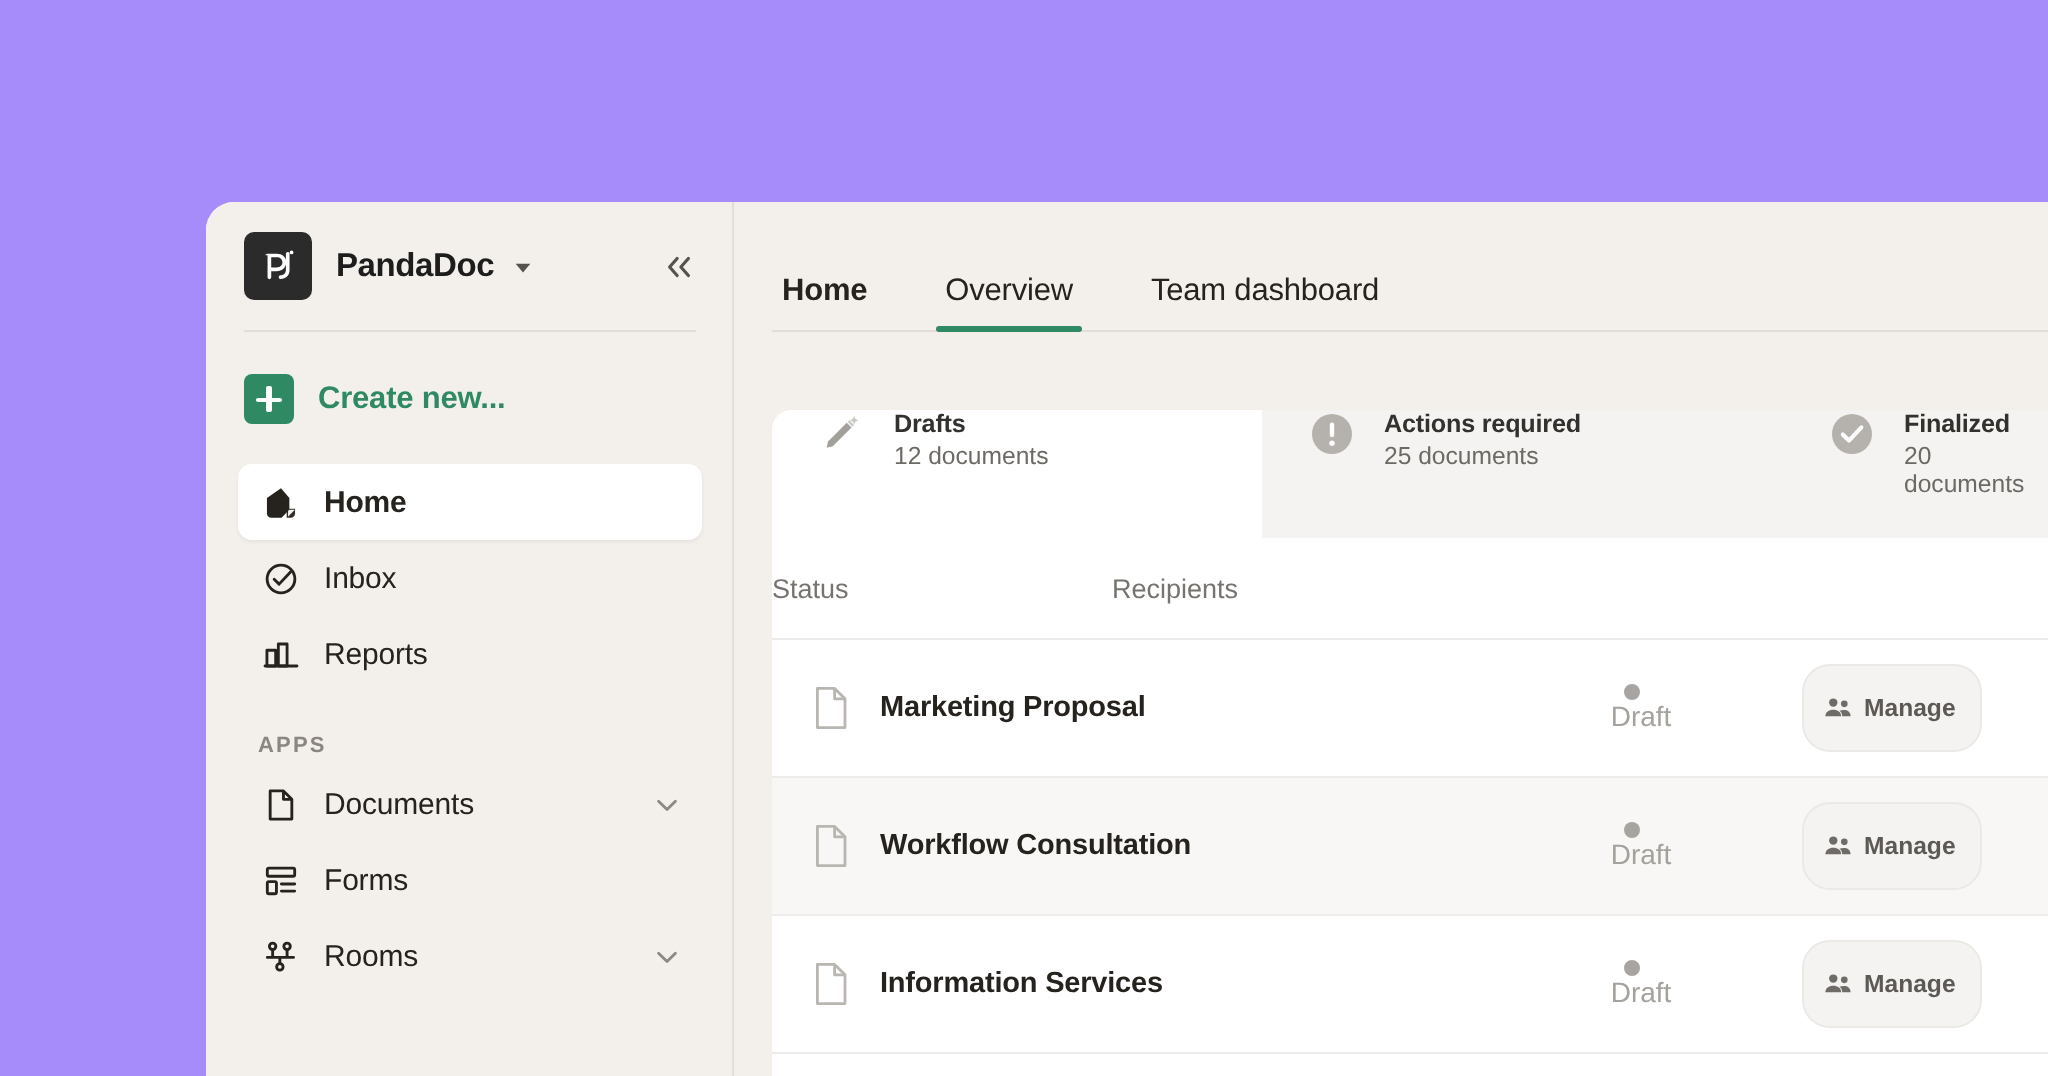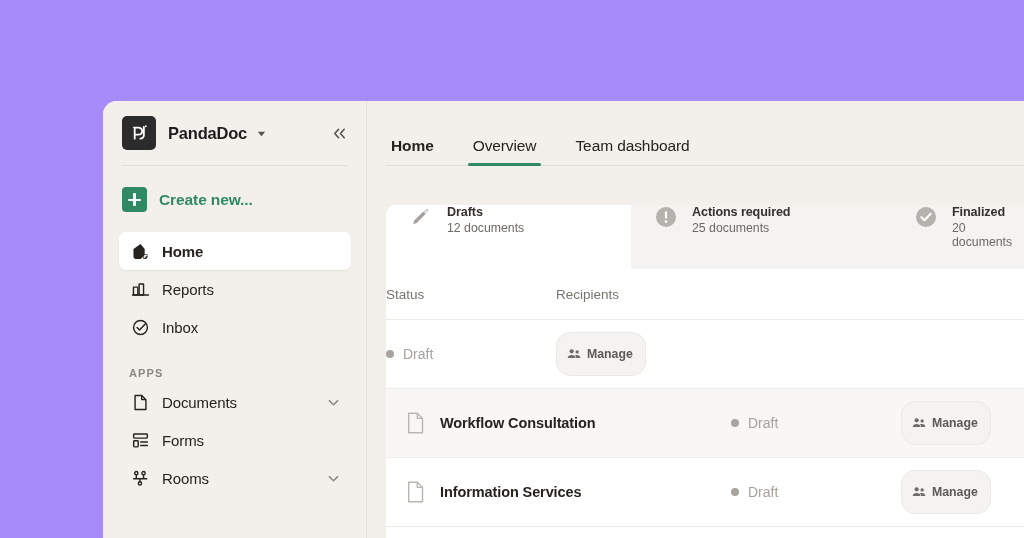--- a/index.html
+++ b/index.html
@@ -204,21 +204,21 @@
     border-bottom: 1px solid #eeecea;
     background: #fff;
     cursor: pointer;
   }
   .trow.hovered { background: #f8f7f6; }
   .doc-cell { display: flex; align-items: center; }
   .doc-title {
     font-size: 14.5px; font-weight: bold; color: #26231f;
     margin-left: 14px; letter-spacing: -0.1px;
   }
-  .status-cell { display: flex; align-items: center; }
+  .status-cell { display: flex; align-items: center; flex-direction: column; }
   .status-dot {
     width: 8px; height: 8px; border-radius: 50%;
     background: #a8a5a0; flex: 0 0 8px;
   }
   .status-text { font-size: 14px; color: #a5a19c; margin-left: 9px; }
   .manage-btn {
     display: inline-flex; align-items: center;
     height: 44px;
     padding: 0 12px 0 10px;
     background: #f4f3f1;
@@ -276,36 +276,36 @@
             <path fill="#26231f" d="M17.4 7.4v5.6h-2.4c-1.1 0-2 .9-2 2v2.8h2.1c1.3 0 2.3-1 2.3-2.3V7.4z" opacity="0.95"></path>
             <path fill="#f3f0ec" d="M14.4 13.6h2.9l-3.6 3.7v-2.5c0-.7.4-1.2.7-1.2z"></path>
           </svg>
         </span>
         <span class="nav-label">Home</span>
       </div>
 
       <div class="nav-item">
         <span class="nav-icon">
           <svg width="19" height="19" viewBox="0 0 20 20">
+            <circle cx="10" cy="10" r="7.3" fill="none" stroke="#26231f" stroke-width="1.5"></circle>
+            <path fill="none" stroke="#26231f" stroke-width="1.5" stroke-linecap="round" stroke-linejoin="round" d="M6.4 10.1l2.6 2.6 6-6.4"></path>
+          </svg>
+        </span>
+        <span class="nav-label">Inbox</span>
+      </div>
+
+      <div class="nav-item">
+        <span class="nav-icon">
+          <svg width="19" height="19" viewBox="0 0 20 20">
             <rect x="2.6" y="7.5" width="4.6" height="8.3" fill="none" stroke="#26231f" stroke-width="1.5" stroke-linejoin="round"></rect>
             <rect x="8.6" y="4.2" width="4.6" height="11.6" fill="none" stroke="#26231f" stroke-width="1.5" stroke-linejoin="round"></rect>
             <path fill="none" stroke="#26231f" stroke-width="1.5" stroke-linecap="round" d="M1.6 15.8h16.8"></path>
           </svg>
         </span>
         <span class="nav-label">Reports</span>
-      </div>
-
-      <div class="nav-item">
-        <span class="nav-icon">
-          <svg width="19" height="19" viewBox="0 0 20 20">
-            <circle cx="10" cy="10" r="7.3" fill="none" stroke="#26231f" stroke-width="1.5"></circle>
-            <path fill="none" stroke="#26231f" stroke-width="1.5" stroke-linecap="round" stroke-linejoin="round" d="M6.4 10.1l2.6 2.6 6-6.4"></path>
-          </svg>
-        </span>
-        <span class="nav-label">Inbox</span>
       </div>
     </nav>
 
     <div class="section-title">APPS</div>
 
     <nav class="nav-list" style="margin-top:0">
 
       <div class="nav-item">
         <span class="nav-icon">
           <svg width="19" height="19" viewBox="0 0 20 20">
@@ -407,20 +407,29 @@
         </div>
 
         <div class="table">
 
           <div class="thead">
             <div class="th col-status">Status</div>
             <div class="th col-recip">Recipients</div>
           </div>
 
           <div class="trow">
+            <div class="col-title doc-cell">
+              <span>
+                <svg width="20" height="24" viewBox="0 0 20 24">
+                  <path fill="none" stroke="#b9b6b2" stroke-width="1.4" stroke-linejoin="round" d="M2.7 2.2h8.6l5.2 5.2v14.4H2.7z"></path>
+                  <path fill="none" stroke="#b9b6b2" stroke-width="1.4" stroke-linejoin="round" d="M11.3 2.2v5.2h5.2"></path>
+                </svg>
+              </span>
+              <span class="doc-title">Marketing Proposal</span>
+            </div>
             <div class="col-status status-cell">
               <span class="status-dot"></span>
               <span class="status-text">Draft</span>
             </div>
             <div class="col-recip">
               <span class="manage-btn">
                 <span>
                   <svg width="14" height="12" viewBox="0 0 16 13">
                     <circle cx="5.3" cy="3.4" r="2.4" fill="#6f6c68"></circle>
                     <circle cx="11.6" cy="4.1" r="1.9" fill="#6f6c68"></circle>

